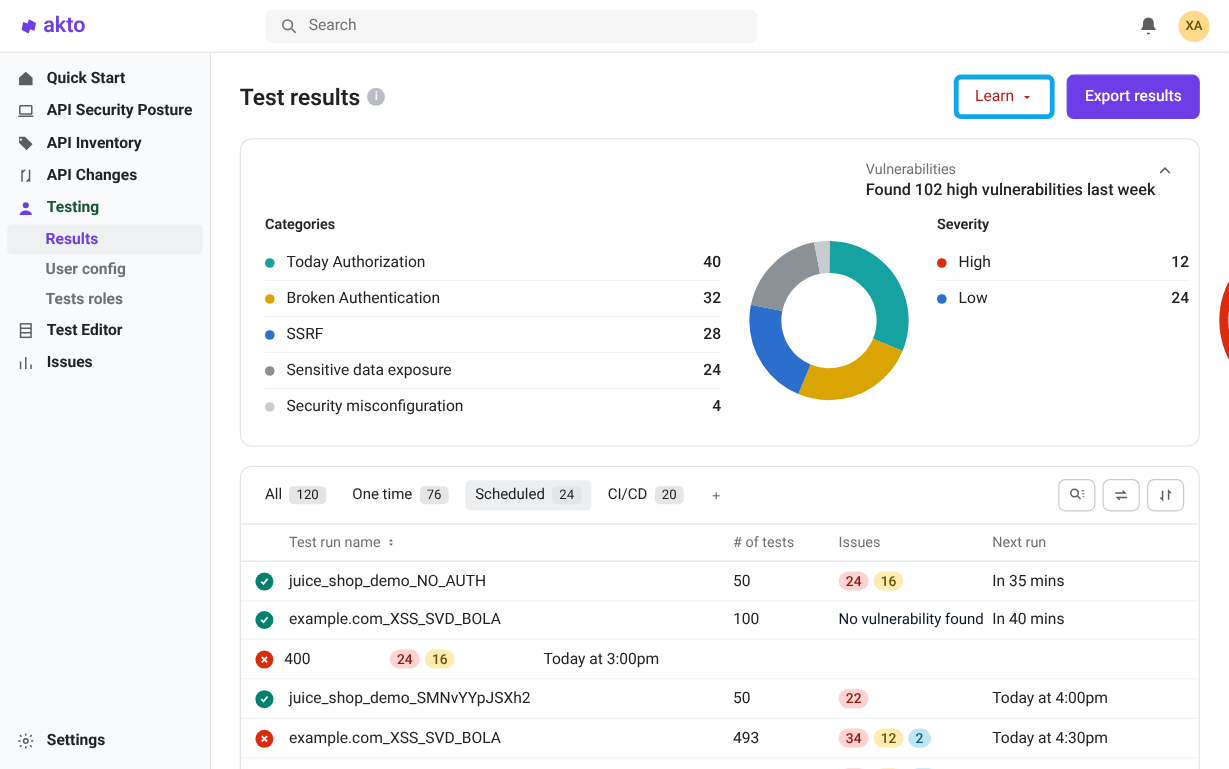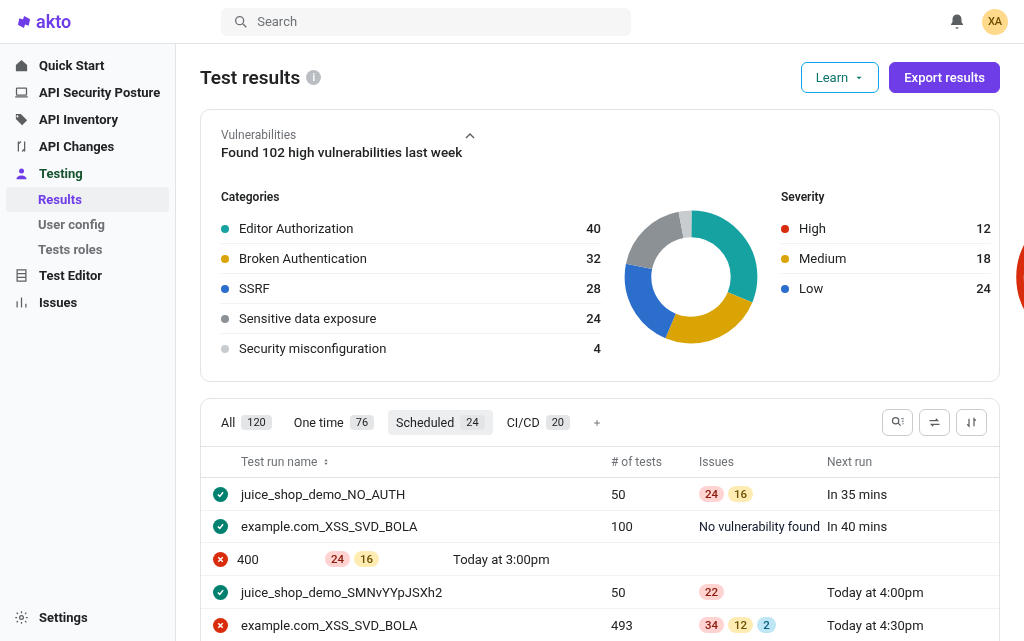--- a/index.html
+++ b/index.html
@@ -25,25 +25,25 @@
 .nav-sub { padding-left: 38px; font-size: 13px; color: #6d7175; padding-top: 5px; padding-bottom: 5px; cursor: pointer; }
 .nav-sub.active { color: #6f3de8; background: #eef0f2; border-radius: 4px; margin: 0 6px; padding-left: 32px; }
 .sidebar-bottom { margin-top: auto; padding-bottom: 10px; }
 
 .main { flex: 1; padding: 18px 24px; overflow-y: auto; background: #fff; }
 .page-header { display: flex; align-items: center; margin-bottom: 16px; }
 .page-title { font-size: 19px; font-weight: 600; display: flex; align-items: center; gap: 6px; }
 .info-dot { width: 15px; height: 15px; border-radius: 50%; background: #babec3; display: inline-flex; align-items: center; justify-content: center; color: #fff; font-size: 10px; }
 .header-actions { margin-left: auto; display: flex; gap: 10px; }
 .btn { padding: 7px 14px; border-radius: 6px; font-size: 13px; cursor: pointer; display: flex; align-items: center; gap: 6px; }
-.btn-secondary { background: #fff; border: 1px solid #0ea5e9; color: #0f766e; }
+.btn-secondary { background: #fff; border: 4px solid #0ea5e9; color: #b91c1c; }
 .btn-primary { background: #6f3de8; color: #fff; border: 1px solid #6f3de8; font-weight: 500; }
 
 .card { border: 1px solid #e1e3e5; border-radius: 10px; padding: 18px 20px; margin-bottom: 16px; }
-.vuln-header { display: flex; justify-content: flex-start; align-items: flex-start; margin-bottom: 30px; }
+.vuln-header { display: flex; justify-content: flex-end; align-items: flex-start; margin-bottom: 14px; }
 .vuln-label { font-size: 12px; color: #6d7175; margin-bottom: 2px; }
 .vuln-title { font-size: 13.5px; font-weight: 500; }
 .chevron { width: 16px; height: 16px; cursor: pointer; }
 
 .vuln-body { display: flex; gap: 20px; }
 .cat-section { flex: 0 0 380px; }
 .sev-section { flex: 0 0 210px; }
 .chart-section { flex: 1; display: flex; align-items: center; justify-content: center; }
 .section-title { font-size: 12px; font-weight: 600; margin-bottom: 10px; }
 .legend-row { display: flex; align-items: center; padding: 7px 0; border-bottom: 1px solid #f1f2f3; font-size: 13px; }
@@ -207,21 +207,21 @@
         <svg class="chevron" viewBox="0 0 24 24">
             <path fill="none" stroke="#5c5f62" stroke-width="2" d="M6 15l6-6 6 6"></path>
           </svg>
       </div>
       <div class="vuln-body">
         <div class="cat-section">
           <div class="section-title">Categories</div>
           <div id="cat-legend">
               <div class="legend-row">
                 <span class="dot" style="background:#17a2a2"></span>
-                <span>Editor Authorization</span>
+                <span>Today Authorization</span>
                 <span class="legend-val">40</span>
               </div>
               <div class="legend-row">
                 <span class="dot" style="background:#d9a404"></span>
                 <span>Broken Authentication</span>
                 <span class="legend-val">32</span>
               </div>
               <div class="legend-row">
                 <span class="dot" style="background:#2c6ecb"></span>
                 <span>SSRF</span>
@@ -250,25 +250,20 @@
               </svg>
           </div>
         </div>
         <div class="sev-section">
           <div class="section-title">Severity</div>
           <div id="sev-legend">
               <div class="legend-row">
                 <span class="dot" style="background:#d82c0d"></span>
                 <span>High</span>
                 <span class="legend-val">12</span>
-              </div>
-              <div class="legend-row">
-                <span class="dot" style="background:#d9a404"></span>
-                <span>Medium</span>
-                <span class="legend-val">18</span>
               </div>
               <div class="legend-row">
                 <span class="dot" style="background:#2c6ecb"></span>
                 <span>Low</span>
                 <span class="legend-val">24</span>
               </div>
             </div>
         </div>
         <div class="chart-section">
           <div class="radial-wrap">

